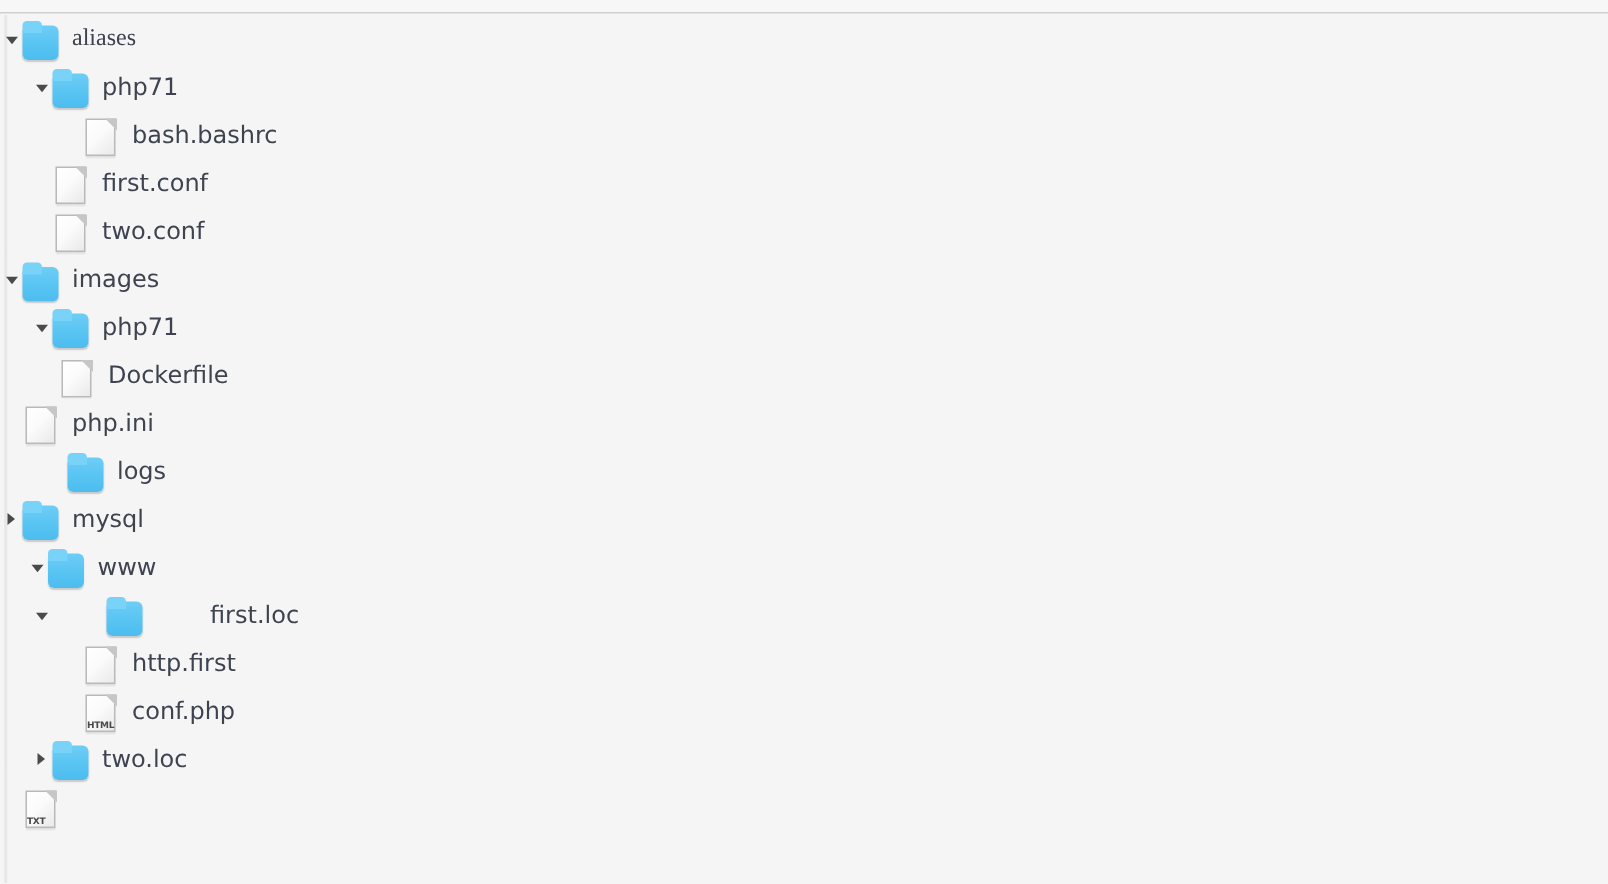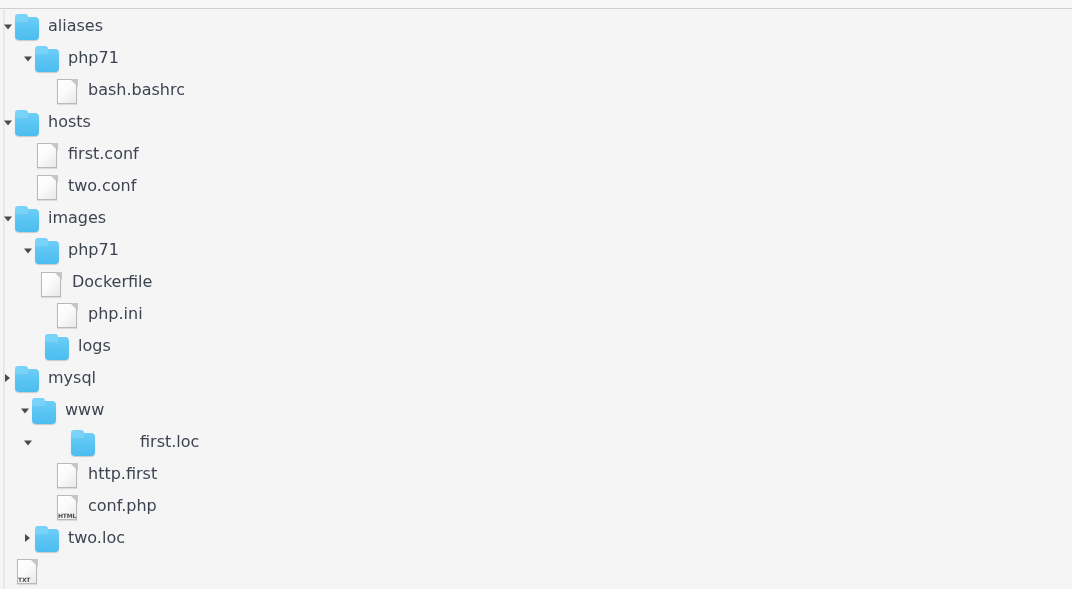--- a/index.html
+++ b/index.html
@@ -148,21 +148,21 @@
 </style>
 </head>
 <body>
 
 <div id="tree-panel">
 
   <div class="panel-header"></div>
   <div class="left-rail"></div>
 
   <div class="tree-body" id="tree-body">
-      <div class="tree-row" style="padding-left: 0px;">
+      <div class="tree-row" style="padding-left: 0px; font-family: Liberation Serif, serif;">
         <span class="twisty expanded">
           <span class="tri"></span>
         </span>
         <span class="icon folder"></span>
         <span class="row-label">aliases</span>
       </div>
       <div class="tree-row" style="padding-left: 20px;">
         <span class="twisty expanded">
           <span class="tri"></span>
         </span>
@@ -170,44 +170,37 @@
         <span class="row-label">php71</span>
       </div>
       <div class="tree-row" style="padding-left: 40px;">
         <span class="twisty none"></span>
         <span class="icon file">
           <span class="page"></span>
           <span class="fold"></span>
         </span>
         <span class="row-label">bash.bashrc</span>
       </div>
-      <div class="tree-row" style="padding-left: 0px;">
-        <span class="twisty expanded">
-          <span class="tri"></span>
-        </span>
-        <span class="icon folder"></span>
-        <span class="row-label">hosts</span>
-      </div>
       <div class="tree-row" style="padding-left: 20px;">
         <span class="twisty none"></span>
         <span class="icon file">
           <span class="page"></span>
           <span class="fold"></span>
         </span>
         <span class="row-label">first.conf</span>
       </div>
       <div class="tree-row" style="padding-left: 20px;">
         <span class="twisty none"></span>
         <span class="icon file">
           <span class="page"></span>
           <span class="fold"></span>
         </span>
         <span class="row-label">two.conf</span>
       </div>
-      <div class="tree-row" style="padding-left: 0px;">
+      <div class="tree-row" style="padding-left: 0px; align-items: flex-end;">
         <span class="twisty expanded">
           <span class="tri"></span>
         </span>
         <span class="icon folder"></span>
         <span class="row-label">images</span>
       </div>
       <div class="tree-row" style="padding-left: 20px;">
         <span class="twisty expanded">
           <span class="tri"></span>
         </span>
@@ -215,21 +208,21 @@
         <span class="row-label">php71</span>
       </div>
       <div class="tree-row" style="padding-left: 24px; align-items: flex-end;">
         <span class="twisty none"></span>
         <span class="icon file">
           <span class="page"></span>
           <span class="fold"></span>
         </span>
         <span class="row-label">Dockerfile</span>
       </div>
-      <div class="tree-row" style="padding-left: 40px;">
+      <div class="tree-row" style="">
         <span class="twisty none"></span>
         <span class="icon file">
           <span class="page"></span>
           <span class="fold"></span>
         </span>
         <span class="row-label">php.ini</span>
       </div>
       <div class="tree-row" style="padding-left: 0px; margin-left: 30px;">
         <span class="twisty none"></span>
         <span class="icon folder"></span>

